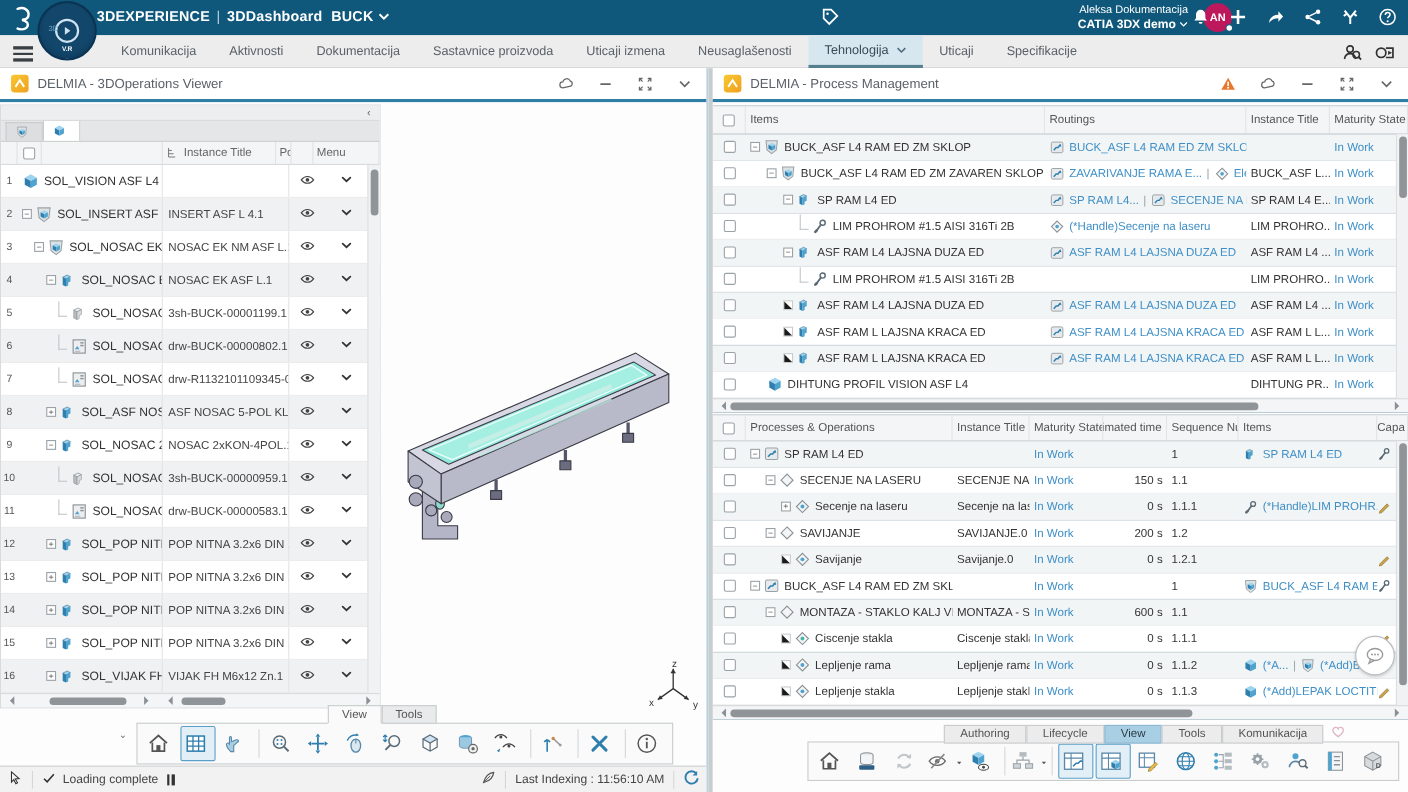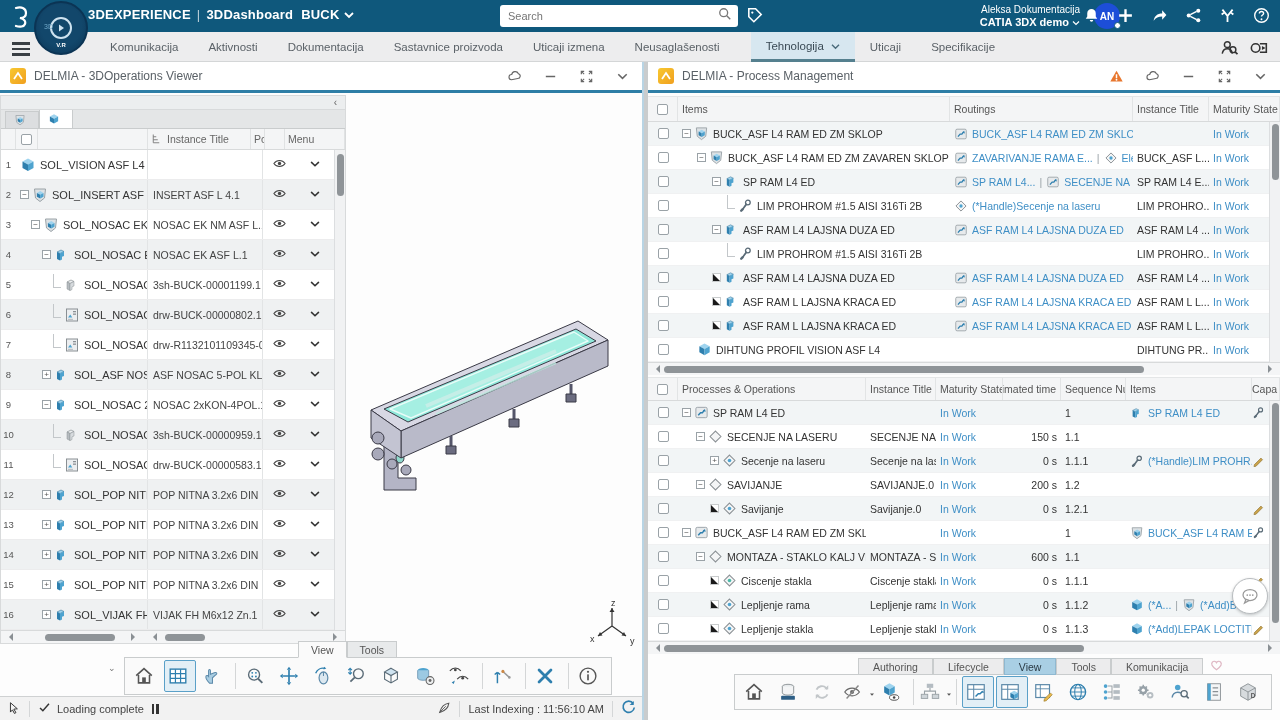--- a/index.html
+++ b/index.html
@@ -10,38 +10,38 @@
   .brand{position:absolute;left:88px;top:7px;font-size:13px;letter-spacing:.2px;white-space:nowrap;}
   .brand b{font-weight:bold;}
   .brand .sep{opacity:.7;margin:0 6px;}
   .ctx{font-weight:bold;margin-left:8px;}
   .caret-w{display:inline-block;margin-left:4px;}
   .searchbox{position:absolute;left:500px;top:5px;width:238px;height:22px;background:#fff;border-radius:3px;display:flex;align-items:center;padding:0 6px;}
   .searchbox input{border:0;outline:0;flex:1;font-size:11px;color:#333;background:transparent;}
   .user{position:absolute;right:200px;top:3px;text-align:right;line-height:13px;}
   .user .n{font-size:10px;}
   .user .o{font-size:11px;font-weight:bold;}
-  .avatar{position:absolute;right:160px;top:3px;width:26px;height:26px;border-radius:50%;background:#1d4ed8;color:#fff;font-size:10px;font-weight:bold;display:flex;align-items:center;justify-content:center;}
+  .avatar{position:absolute;right:160px;top:3px;width:26px;height:26px;border-radius:50%;background:#be185d;color:#fff;font-size:10px;font-weight:bold;display:flex;align-items:center;justify-content:center;}
   .avatar .dot{position:absolute;right:-1px;bottom:0;width:7px;height:7px;border-radius:50%;background:#fff;border:1px solid #0f587c;}
   .tb-icons{position:absolute;right:6px;top:4px;display:flex;gap:12px;align-items:center;}
   .tb-ic{width:22px;height:22px;display:flex;align-items:center;justify-content:center;cursor:pointer;}
   .tag-ic{position:absolute;left:746px;top:5px;}
   
   .dslogo{position:absolute;left:8px;top:4px;}
   .compass{position:absolute;left:34px;top:1px;width:54px;height:54px;border-radius:50%;background:radial-gradient(circle at 50% 45%,#12476b 55%,#0b3454 100%);z-index:30;border:2px solid #0b3454;display:flex;align-items:center;justify-content:center;}
   .compass .play{width:22px;height:22px;border-radius:50%;border:2px solid #cfe3f0;display:flex;align-items:center;justify-content:center;}
   .compass .vr{position:absolute;bottom:5px;left:0;right:0;text-align:center;color:#fff;font-size:6px;font-weight:bold;}
   .compass .q{position:absolute;color:#6fa7c8;font-size:7px;}
   
   .menubar{position:absolute;left:0;top:32px;width:1280px;height:30px;background:#ededee;border-bottom:1px solid #d4d6d7;}
   .burger{position:absolute;left:12px;top:7px;width:18px;height:15px;cursor:pointer;}
   .burger i{display:block;height:2.5px;background:#3a3f44;margin:3px 0;}
   .mtabs{position:absolute;left:95px;top:0;height:20px;display:flex;}
   .mtab{height:30px;display:flex;align-items:center;padding:0 15px;font-size:11.5px;color:#5a6167;cursor:pointer;white-space:nowrap;}
-  .mtab.active{background:#d7e7f0;border-bottom:3px solid #55808f;color:#3a4a55;margin-left:16px;}
+  .mtab.active{background:#d7e7f0;border-bottom:3px solid #55808f;color:#3a4a55;}
   .mtab .mcaret{margin-left:7px;}
   .mbar-icons{position:absolute;right:8px;top:5px;display:flex;gap:8px;}
   
   .panel{position:absolute;top:62px;background:#fff;}
   .panel.left{left:0;width:644px;height:658px;border-right:2px solid #b8d4e4;}
   .panel.right{left:648px;width:632px;height:658px;}
   .phead{position:relative;height:28px;background:#fff;display:flex;align-items:center;padding:0 10px;}
   .papp{width:16px;height:16px;border-radius:3px;background:linear-gradient(135deg,#f8c830,#f09f1f);display:flex;align-items:center;justify-content:center;color:#fff;font-size:10px;font-weight:bold;margin-right:8px;}
   .ptitle{font-size:12px;color:#5a6167;}
   .phead-icons{position:absolute;right:8px;top:4px;display:flex;gap:16px;align-items:center;}
@@ -129,27 +129,20 @@
     <span class="dslogo">
       <svg width="24" height="24" viewBox="0 0 24 24">
           <path d="M8 4c6-2 10 1 10 5s-3 5-6 5c4 1 6 3 5 6-1 2.5-5 3.5-9 2" fill="none" stroke="#fff" stroke-width="2.2" stroke-linecap="round"></path>
         </svg>
     </span>
     <span class="brand">
       <b>3DEXPERIENCE</b><span class="sep">|</span><b>3DDashboard</b><span class="ctx">BUCK</span><span class="caret-w"><svg width="10" height="8" viewBox="0 0 10 8">
             <path d="M1 2l4 4 4-4" fill="none" stroke="#fff" stroke-width="1.8"></path>
           </svg></span>
     </span>
-    <div class="searchbox">
-      <input placeholder="Search" style="">
-      <span><svg width="14" height="14" viewBox="0 0 16 16">
-            <circle cx="6.5" cy="6.5" r="4.5" fill="none" stroke="#777" stroke-width="1.5"></circle>
-            <path d="M10 10l4 4" stroke="#777" stroke-width="1.6"></path>
-          </svg></span>
-    </div>
     <span class="tag-ic"><svg width="18" height="20" viewBox="0 0 16 16">
           <path d="M2.5 2.5h6l5 5-6.5 6.5-4.5-4.5z" fill="none" stroke="#fff" stroke-width="1.4"></path>
           <circle cx="5.6" cy="5.8" r="1" fill="#fff"></circle>
         </svg></span>
     <div class="user">
       <div class="n">Aleksa Dokumentacija</div>
       <div class="o"><span>CATIA 3DX demo</span> <svg width="8" height="6" viewBox="0 0 10 8">
             <path d="M1 2l4 4 4-4" fill="none" stroke="#fff" stroke-width="1.6"></path>
           </svg></div>
     </div>

